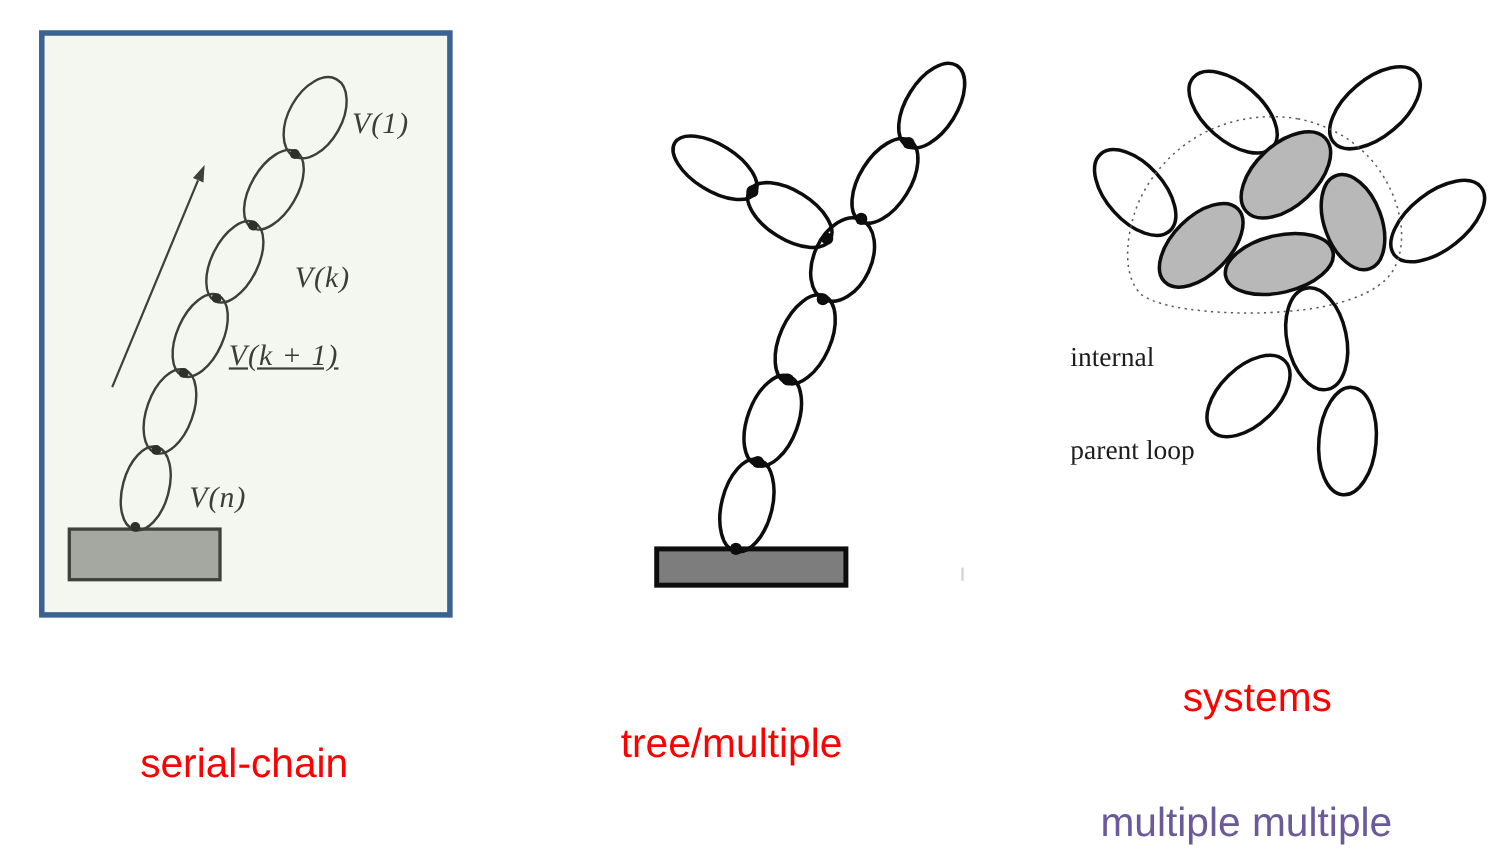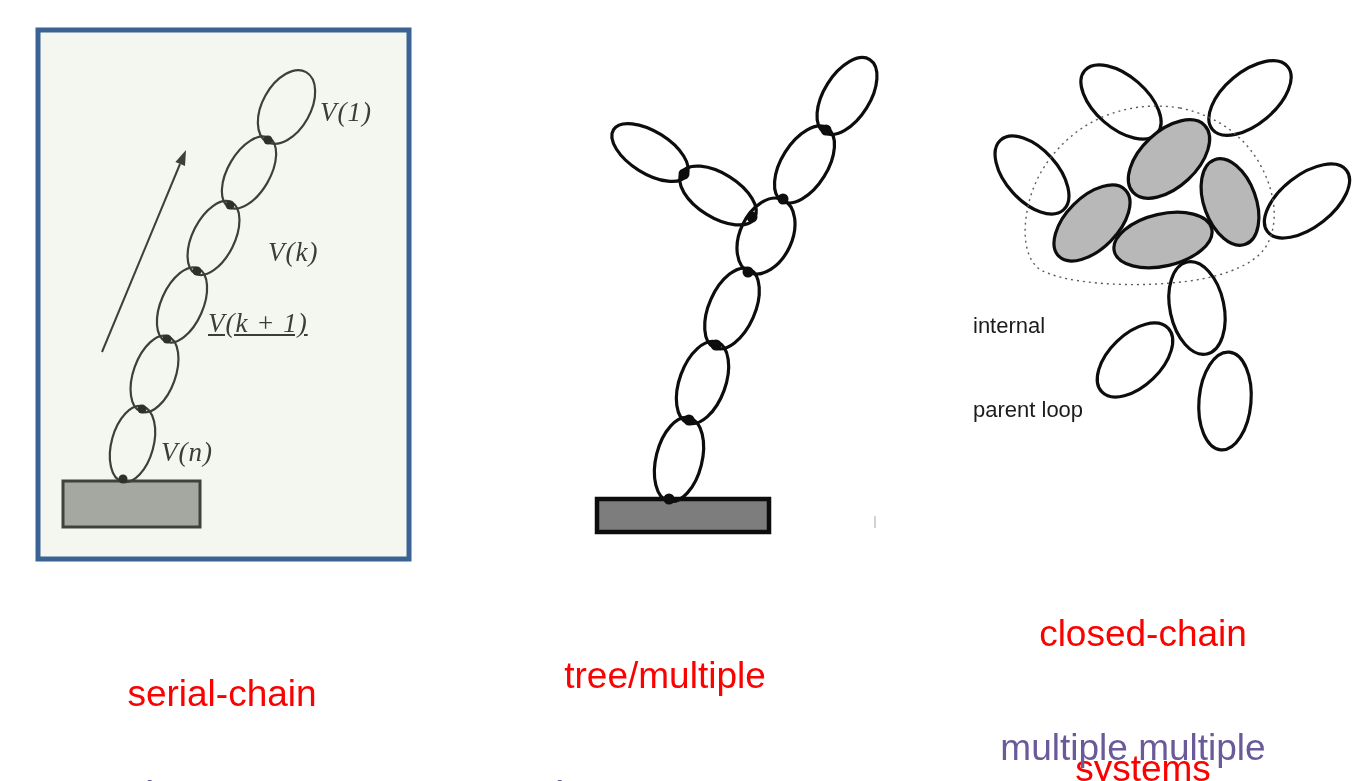--- a/index.html
+++ b/index.html
@@ -33,22 +33,22 @@
     line-height: 43px;
   }
   .mathlabel {
     font-family: "Liberation Serif", serif;
     font-style: italic;
     font-size: 27px;
     letter-spacing: 1px;
     color: #3b3d3a;
   }
   .looplabel {
-    font-family: Liberation Sans, sans-serif;
-    font-size: 22px;
+    font-family: Liberation Serif, serif;
+    font-size: 25px;
     line-height: 28px;
     color: #1c1c1c;
   }
 </style>
 </head>
 <body>
 
 <div class="stage">
 
   <svg class="art" viewBox="0 0 1371 781">
@@ -136,21 +136,21 @@
         <ellipse cx="1092" cy="223" rx="47" ry="26" transform="rotate(-45 1092 223)"></ellipse>
         <ellipse cx="1230" cy="202" rx="45" ry="26" transform="rotate(70 1230 202)"></ellipse>
         <ellipse cx="1163" cy="240" rx="50" ry="26" transform="rotate(-13 1163 240)"></ellipse>
       </g>
     </g>
   </svg>
 
   <div class="txt mathlabel" style="left:320px; top:97px;">V(1)</div>
   <div class="txt mathlabel" style="left:240px; top:237px;margin-left:28px;">V(k)</div>
   <div class="txt mathlabel" style="left:208px; top:308px;text-decoration:underline;">V(k + 1)</div>
-  <div class="txt mathlabel" style="left:161px; top:437px;">V(n)</div>
+  <div class="txt mathlabel" style="left:172px; top:437px;">V(n)</div>
 
   <div class="txt looplabel" style="left:973px; top:256px;">
     <span style="display:block">internal</span>
     <span style="display:block">parent loop</span>
   </div>
 
   <div class="txt title-red" style="left:72px; top:581px;">
     <span style="display:block">serial-chain</span>
     
   </div>
@@ -162,20 +162,19 @@
   <div class="txt title-red" style="left:515px; top:563px;">
     <span style="display:block">tree/multiple</span>
     
   </div>
   <div class="txt caption-purple" style="left:549px; top:686px;">
     <span style="display:block">1 parent,</span>
     
   </div>
 
   <div class="txt title-red" style="left:993px; top:521px;">
-    <span style="display:block">closed-chain</span>
     <span style="display:block">systems</span>
   </div>
   <div class="txt caption-purple" style="left:973px; top:640px; width:320px; text-align:center;">
     <span style="display:block">multiple multiple</span>
   </div>
 
 </div>
 
 </body></html>

